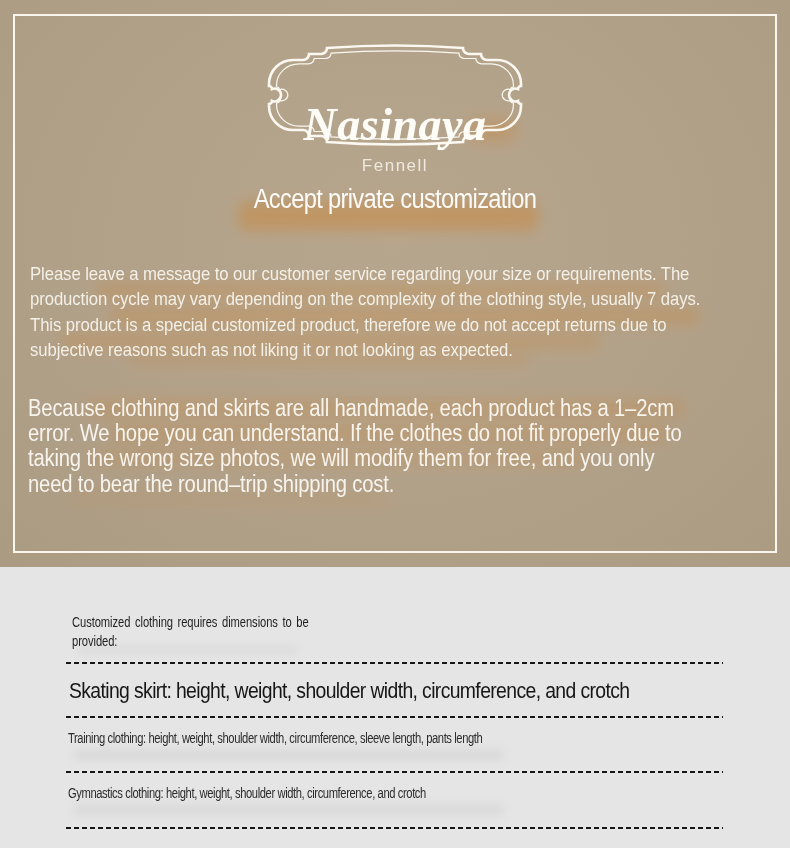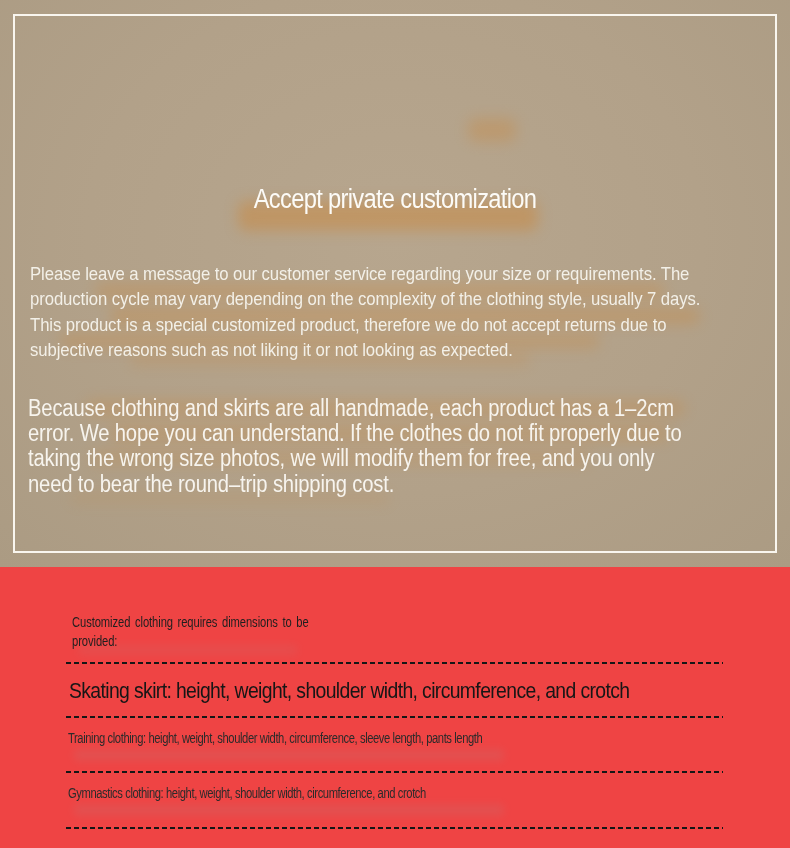--- a/index.html
+++ b/index.html
@@ -60,21 +60,21 @@
     transform: scaleX(0.88); transform-origin: 0 0;
   }
   .para2 {
     position: absolute; left: 28px; top: 396px; width: 860px;
     font-size: 23px; line-height: 25.2px; color: #f7f4ee;
     letter-spacing: -0.2px;
     transform: scaleX(0.88); transform-origin: 0 0;
   }
 
   
-  .details { position: absolute; left: 0; top: 567px; width: 790px; height: 281px; background: #ef4444; }
+  .details { position: absolute; left: 0; top: 567px; width: 790px; height: 281px; background: #e5e5e5; }
 
   .note {
     position: absolute; left: 72px; top: 46px; width: 335px;
     font-size: 14px; line-height: 19px; color: #1f1f1f;
     letter-spacing: -0.1px; word-spacing: 2px;
     transform: scaleX(0.8); transform-origin: 0 0;
   }
   .dash-line {
     position: absolute; left: 66px; width: 657px; height: 2px;
     background: repeating-linear-gradient(90deg, #161616 0 5px, transparent 5px 8px);
@@ -110,20 +110,72 @@
   <div class="smudge" style="left:110px; top:308px; width:590px; height:16px; opacity:0.36;"></div>
   <div class="smudge" style="left:60px;  top:333px; width:540px; height:16px; opacity:0.30;"></div>
   <div class="smudge" style="left:130px; top:353px; width:400px; height:13px; opacity:0.22;"></div>
   <div class="smudge" style="left:85px;  top:400px; width:600px; height:16px; opacity:0.30;"></div>
   <div class="smudge" style="left:110px; top:426px; width:560px; height:15px; opacity:0.30;"></div>
   <div class="smudge" style="left:90px;  top:451px; width:500px; height:14px; opacity:0.24;"></div>
   <div class="smudge" style="left:70px;  top:492px; width:320px; height:12px; opacity:0.14;"></div>
 
   <div class="banner-frame"></div>
 
+  <div class="logo">
+    <svg width="264" height="106" viewBox="0 0 264 106" aria-hidden="true">
+      <g fill="none" stroke="#faf8f0" stroke-linecap="round">
+
+        <path stroke-width="2.6" d="
+          M 64,6 Q 132,1 200,6
+          A 6 6 0 0 0 206,12 L 218,12
+          A 6 6 0 0 0 224,18 L 234,18
+          A 24 24 0 0 1 258,42 L 258,44
+          A 3 3 0 0 0 255,47
+          A 6.5 6.5 0 1 0 255,59
+          A 3 3 0 0 0 258,62 L 258,64
+          A 24 24 0 0 1 234,88 L 224,88
+          A 6 6 0 0 0 218,94 L 206,94
+          A 6 6 0 0 0 200,100
+          Q 132,105 64,100
+          A 6 6 0 0 0 58,94 L 46,94
+          A 6 6 0 0 0 40,88 L 30,88
+          A 24 24 0 0 1 6,64 L 6,62
+          A 3 3 0 0 0 9,59
+          A 6.5 6.5 0 1 0 9,47
+          A 3 3 0 0 0 6,44 L 6,42
+          A 24 24 0 0 1 30,18 L 40,18
+          A 6 6 0 0 0 46,12 L 58,12
+          A 6 6 0 0 0 64,6 Z"></path>
+
+        <path stroke-width="1.2" vector-effect="non-scaling-stroke" transform="translate(7.92 5.83) scale(0.94 0.89)" d="
+          M 64,6 Q 132,1 200,6
+          A 6 6 0 0 0 206,12 L 218,12
+          A 6 6 0 0 0 224,18 L 234,18
+          A 24 24 0 0 1 258,42 L 258,44
+          A 3 3 0 0 0 255,47
+          A 6.5 6.5 0 1 0 255,59
+          A 3 3 0 0 0 258,62 L 258,64
+          A 24 24 0 0 1 234,88 L 224,88
+          A 6 6 0 0 0 218,94 L 206,94
+          A 6 6 0 0 0 200,100
+          Q 132,105 64,100
+          A 6 6 0 0 0 58,94 L 46,94
+          A 6 6 0 0 0 40,88 L 30,88
+          A 24 24 0 0 1 6,64 L 6,62
+          A 3 3 0 0 0 9,59
+          A 6.5 6.5 0 1 0 9,47
+          A 3 3 0 0 0 6,44 L 6,42
+          A 24 24 0 0 1 30,18 L 40,18
+          A 6 6 0 0 0 46,12 L 58,12
+          A 6 6 0 0 0 64,6 Z"></path>
+      </g>
+    </svg>
+    <div class="logo-name">Nasinaya</div>
+    <div class="logo-sub">Fennell</div>
+  </div>
 
   <div class="heading">Accept private customization</div>
 
   <div class="para1">
     <div>Please leave a message to our customer service regarding your size or requirements. The</div>
     <div>production cycle may vary depending on the complexity of the clothing style, usually 7 days.</div>
     <div>This product is a special customized product, therefore we do not accept returns due to</div>
     <div>subjective reasons such as not liking it or not looking as expected.</div>
   </div>
 

